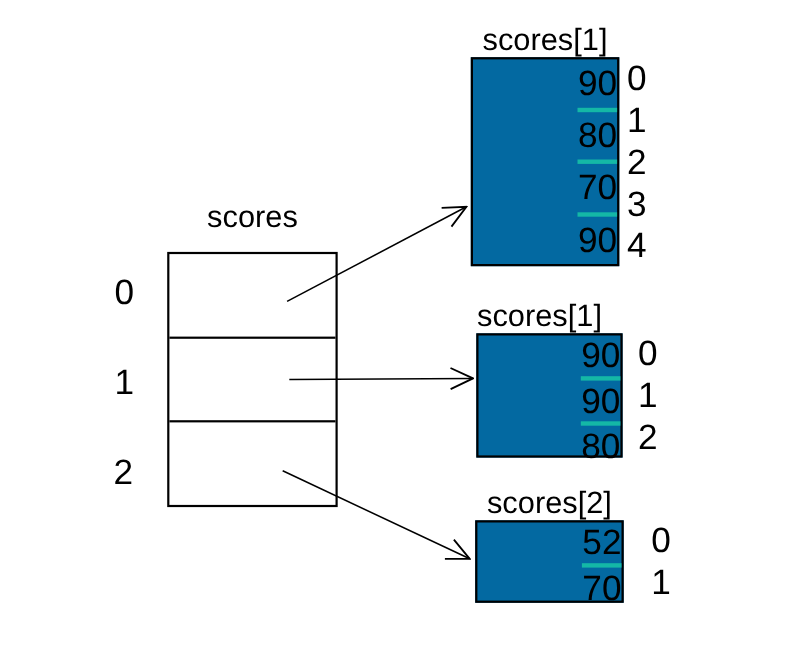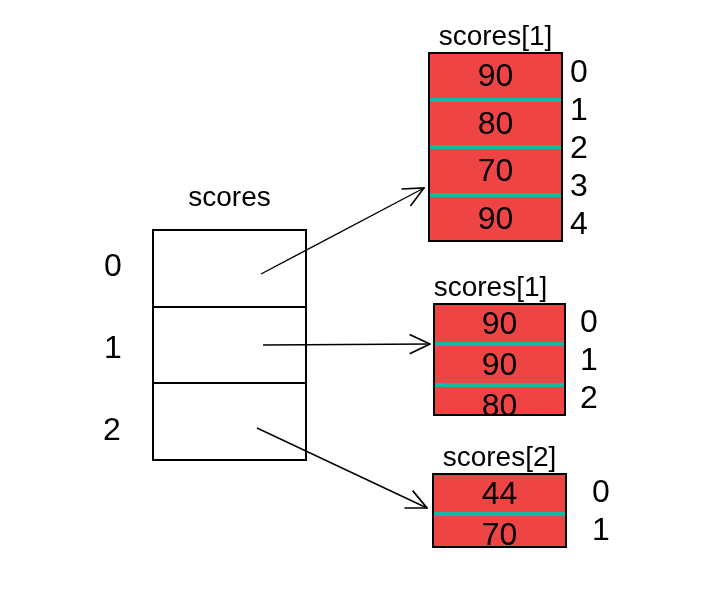--- a/index.html
+++ b/index.html
@@ -53,21 +53,22 @@
     text-align: center;
     z-index: 2;
   }
   .sub-table {
     position: absolute;
     border: 2px solid #000;
     box-sizing: border-box;
     display: flex;
     flex-direction: column;
     z-index: 1;
-    background: #ef4444;
+    background: #0369a1;
+    align-items: flex-end;
   }
   .sub-table .cell {
     flex: 1;
     border-top: 4px solid #14b8a6;
     display: flex;
     align-items: center;
     justify-content: center;
     font-size: 32px;
   }
   .sub-table .cell:first-child { border-top: none; }
@@ -136,21 +137,21 @@
     <div class="cell">80</div>
   </div>
   <div class="idx-col" style="left:576px; top:303px; height:113px;">
     <div>0</div>
     <div>1</div>
     <div>2</div>
   </div>
 
   <div class="title" style="left:432px; top:442px; width:135px;text-align:center;">scores[2]</div>
   <div class="sub-table" style="left:432px; top:473px; width:135px; height:75px;">
-    <div class="cell">44</div>
+    <div class="cell">52</div>
     <div class="cell">70</div>
   </div>
   <div class="idx-col" style="left:588px; top:473px; height:75px;">
     <div>0</div>
     <div>1</div>
   </div>
 
 </div>
 
 </body></html>

